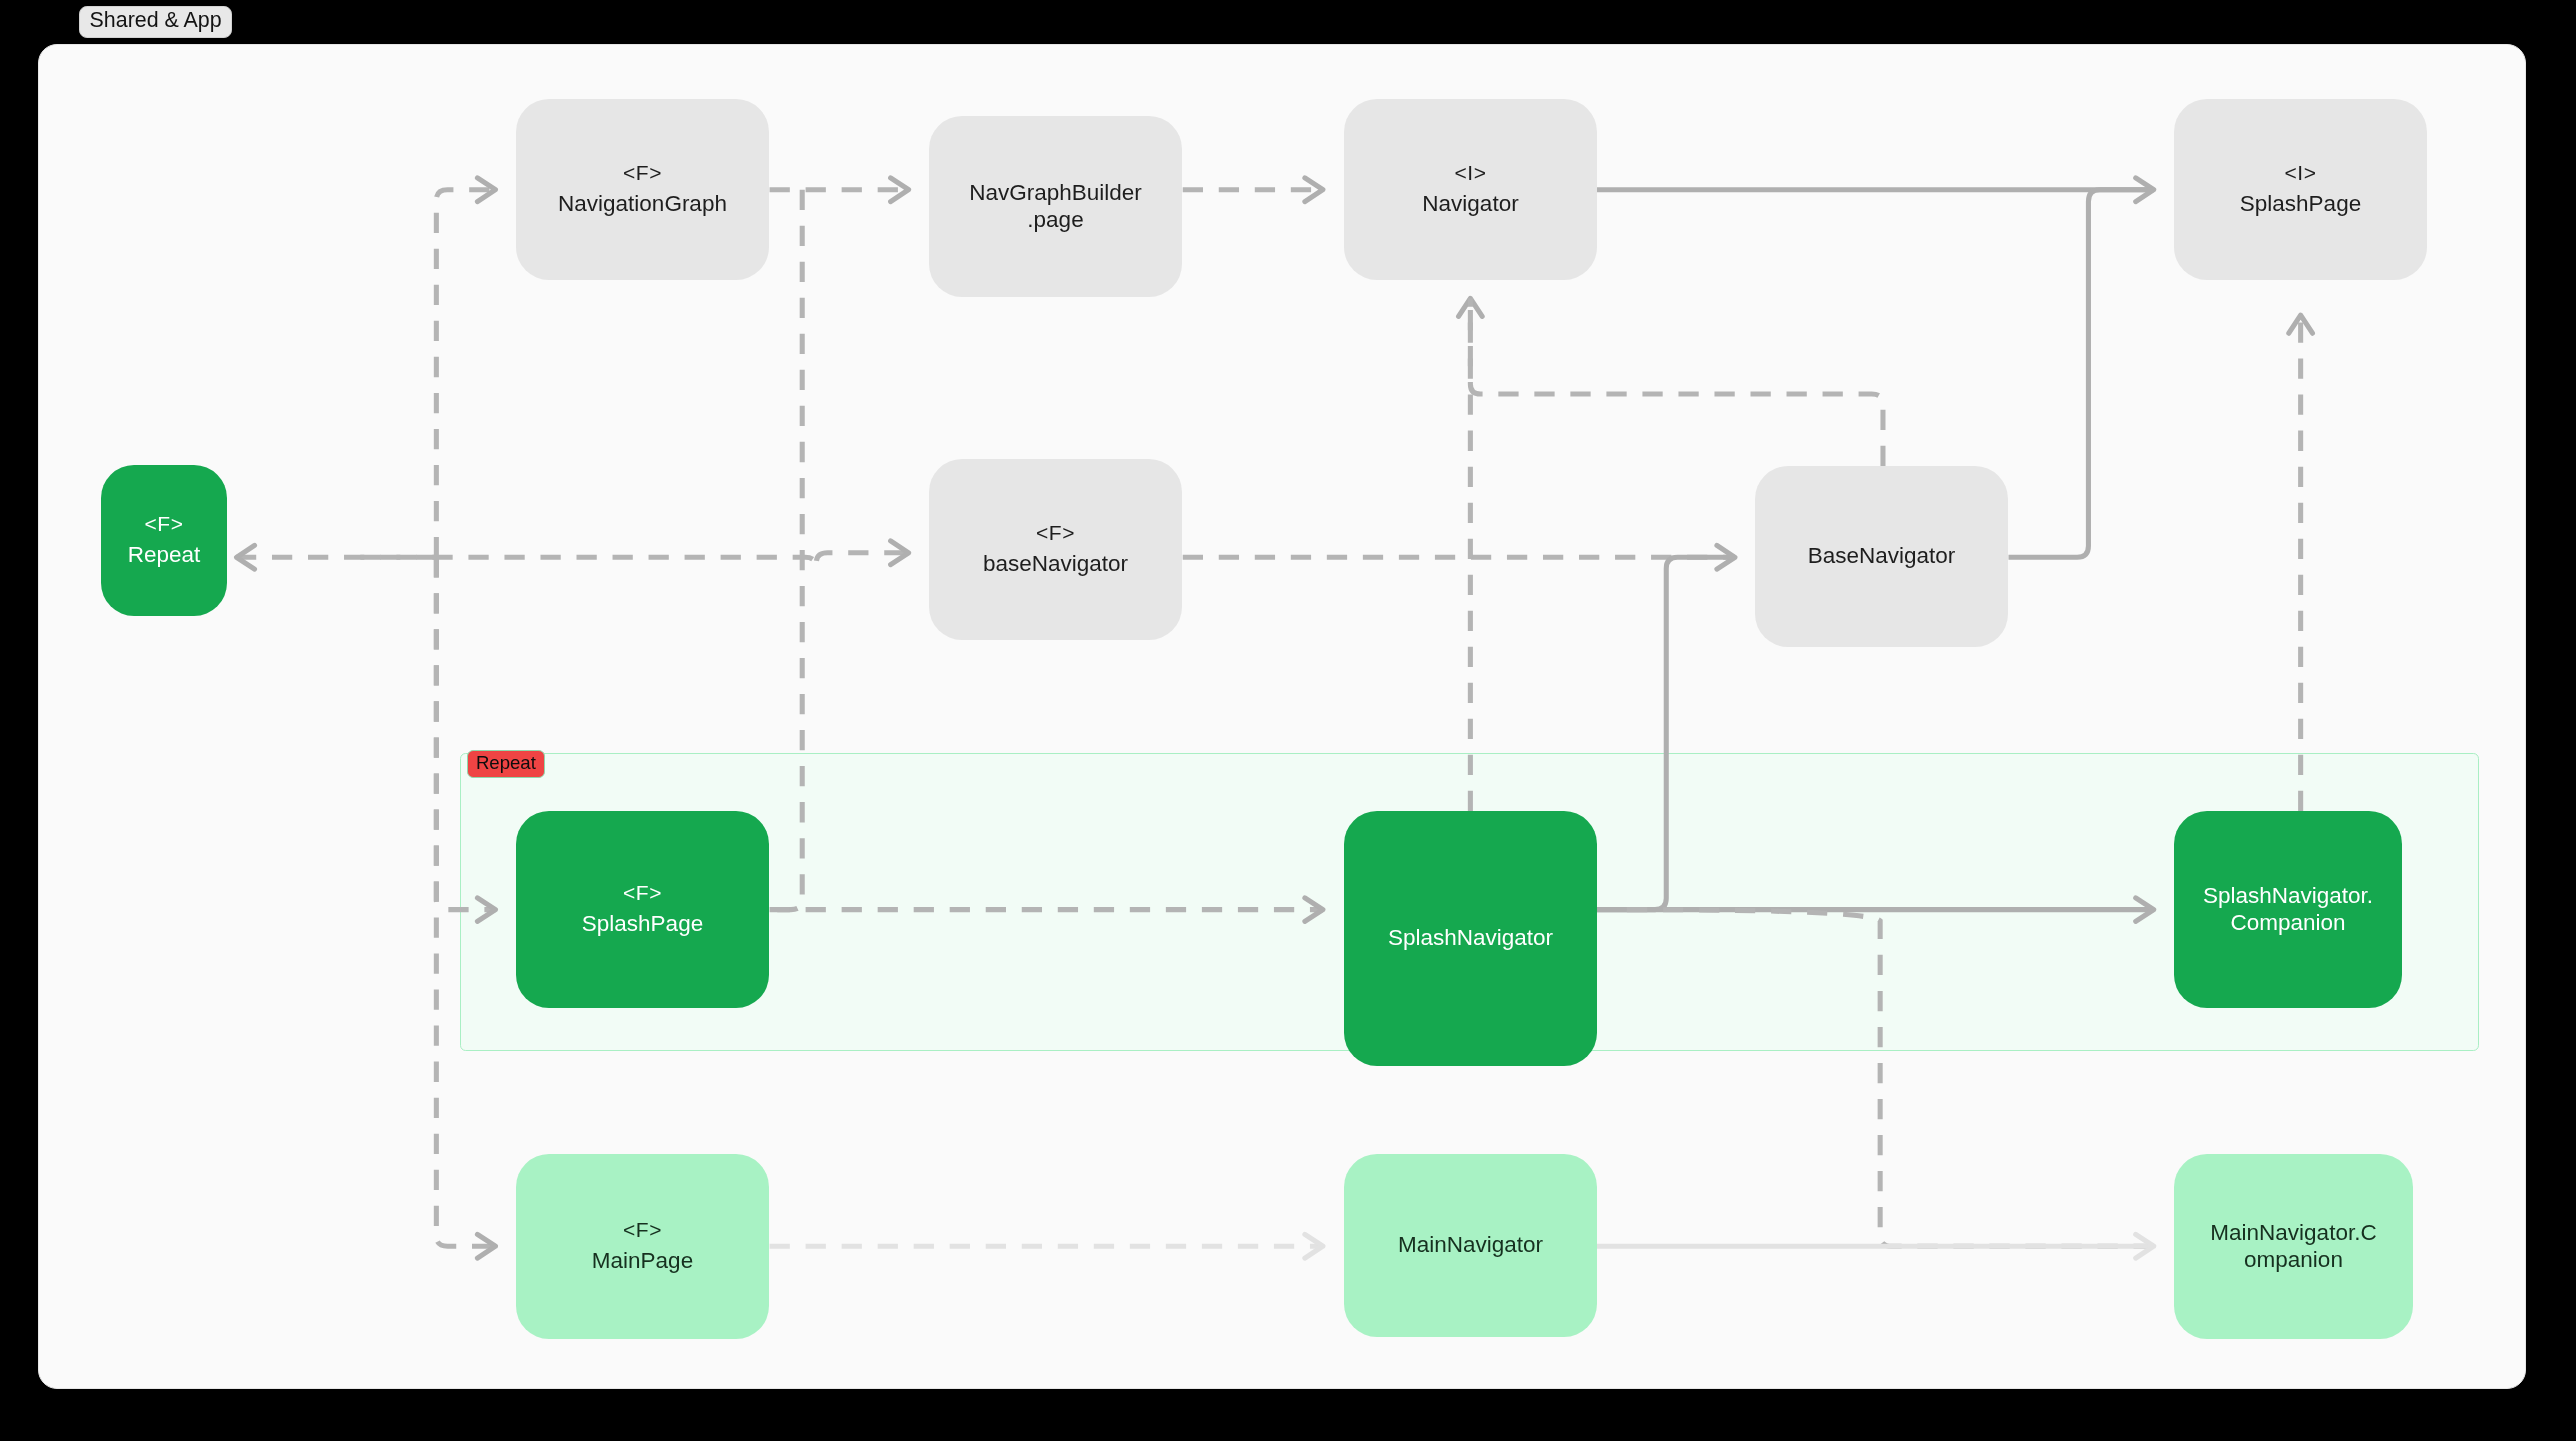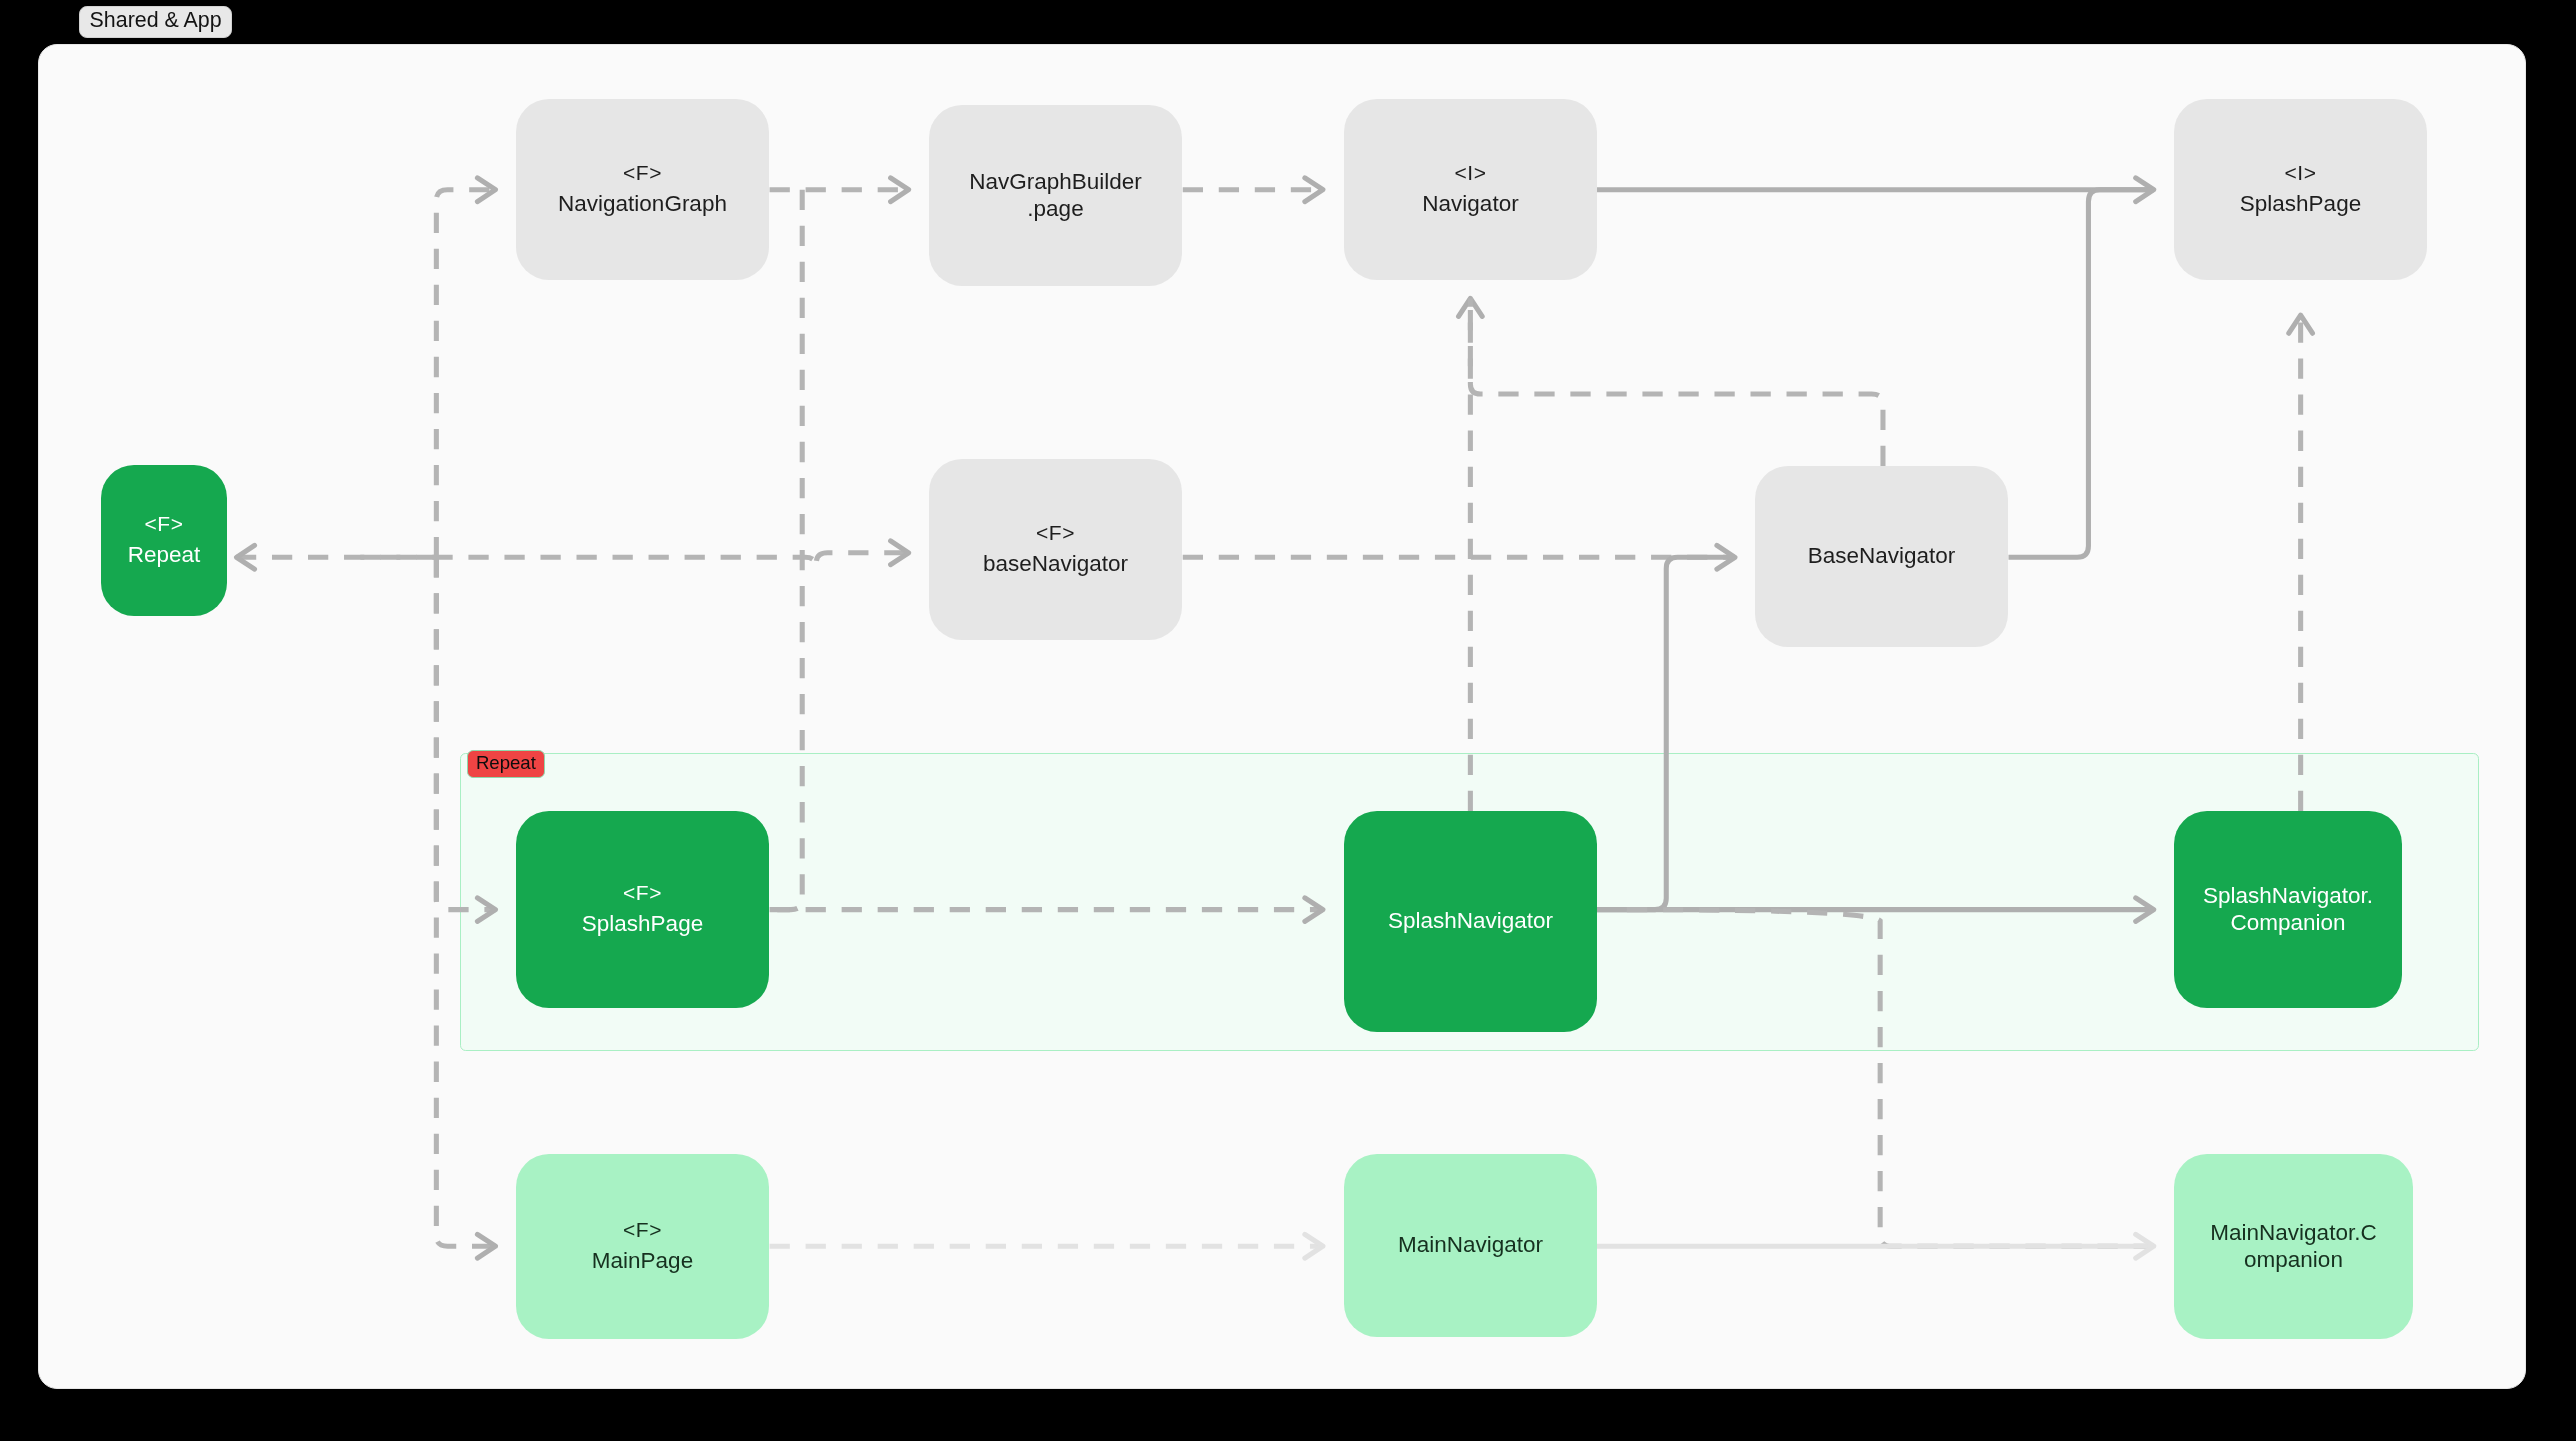--- a/index.html
+++ b/index.html
@@ -161,21 +161,21 @@
 
   <div id="node-layer">
       <div class="node n-green" style="left: 101px; top: 465px; width: 126px; height: 151px;">
         <span class="marker">&lt;F&gt;</span>
         <span class="nlabel">Repeat</span>
       </div>
       <div class="node n-grey" style="left: 516px; top: 99px; width: 253px; height: 181px;">
         <span class="marker">&lt;F&gt;</span>
         <span class="nlabel">NavigationGraph</span>
       </div>
-      <div class="node n-grey" style="left: 929px; top: 105px; width: 253px; height: 181px;">
+      <div class="node n-grey" style="left: 929px; top: 116px; width: 253px; height: 181px;">
         <span class="nlabel">NavGraphBuilder
 .page</span>
       </div>
       <div class="node n-grey" style="left: 1344px; top: 99px; width: 253px; height: 181px;">
         <span class="marker">&lt;I&gt;</span>
         <span class="nlabel">Navigator</span>
       </div>
       <div class="node n-grey" style="left: 2174px; top: 99px; width: 253px; height: 181px;">
         <span class="marker">&lt;I&gt;</span>
         <span class="nlabel">SplashPage</span>
@@ -184,21 +184,21 @@
         <span class="marker">&lt;F&gt;</span>
         <span class="nlabel">baseNavigator</span>
       </div>
       <div class="node n-grey" style="left: 1755px; top: 466px; width: 253px; height: 181px;">
         <span class="nlabel">BaseNavigator</span>
       </div>
       <div class="node n-green" style="left: 516px; top: 811px; width: 253px; height: 197px;">
         <span class="marker">&lt;F&gt;</span>
         <span class="nlabel">SplashPage</span>
       </div>
-      <div class="node n-green" style="left: 1344px; top: 811px; width: 253px; height: 221px;">
+      <div class="node n-green" style="left: 1344px; top: 811px; width: 253px; height: 255px;">
         <span class="nlabel">SplashNavigator</span>
       </div>
       <div class="node n-green" style="left: 2174px; top: 811px; width: 228px; height: 197px;">
         <span class="nlabel">SplashNavigator.
 Companion</span>
       </div>
       <div class="node n-mint" style="left: 516px; top: 1154px; width: 253px; height: 185px;">
         <span class="marker">&lt;F&gt;</span>
         <span class="nlabel">MainPage</span>
       </div>

